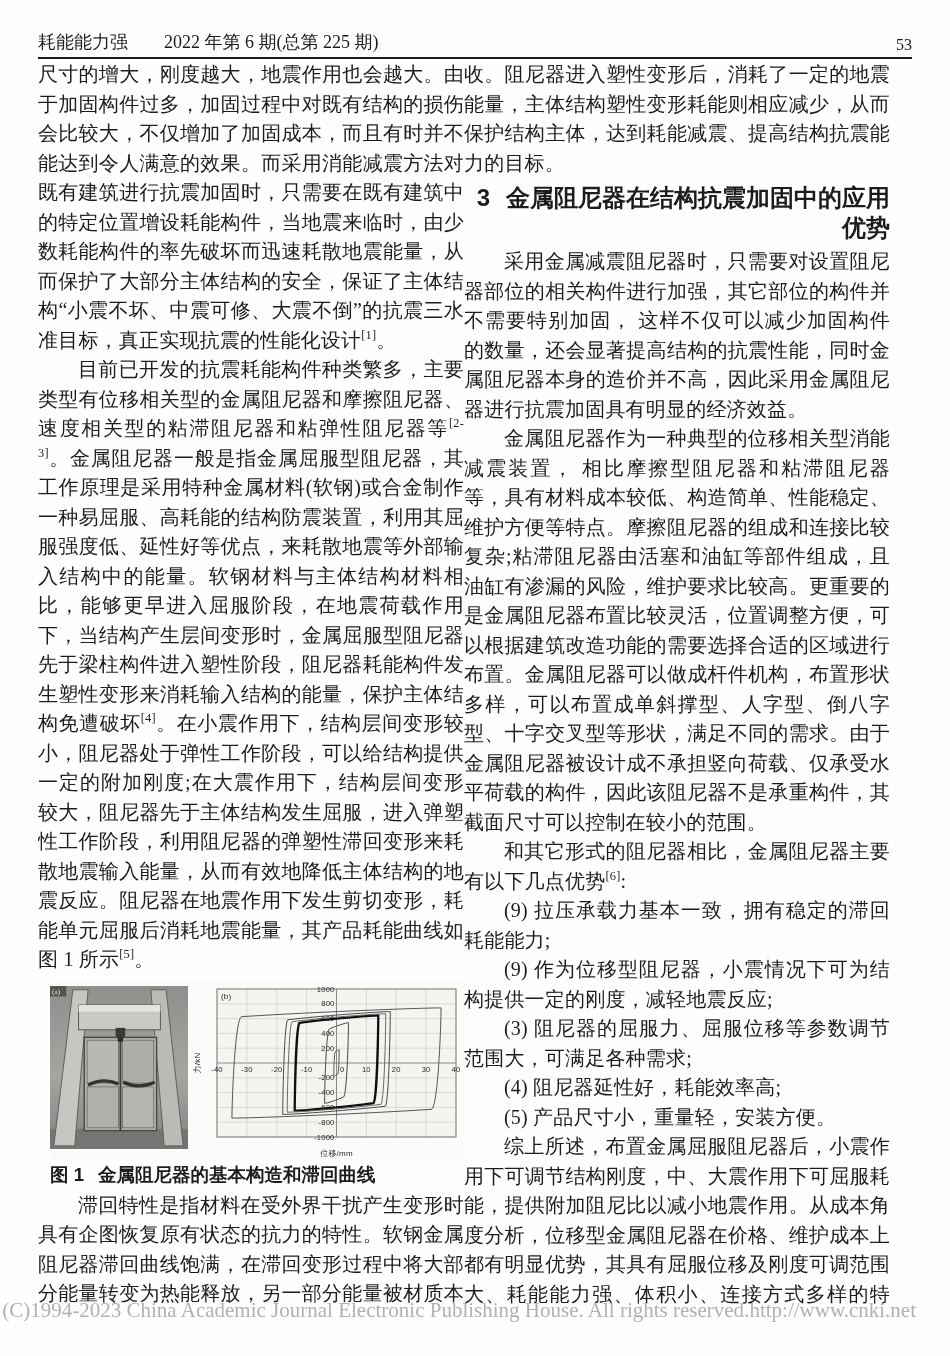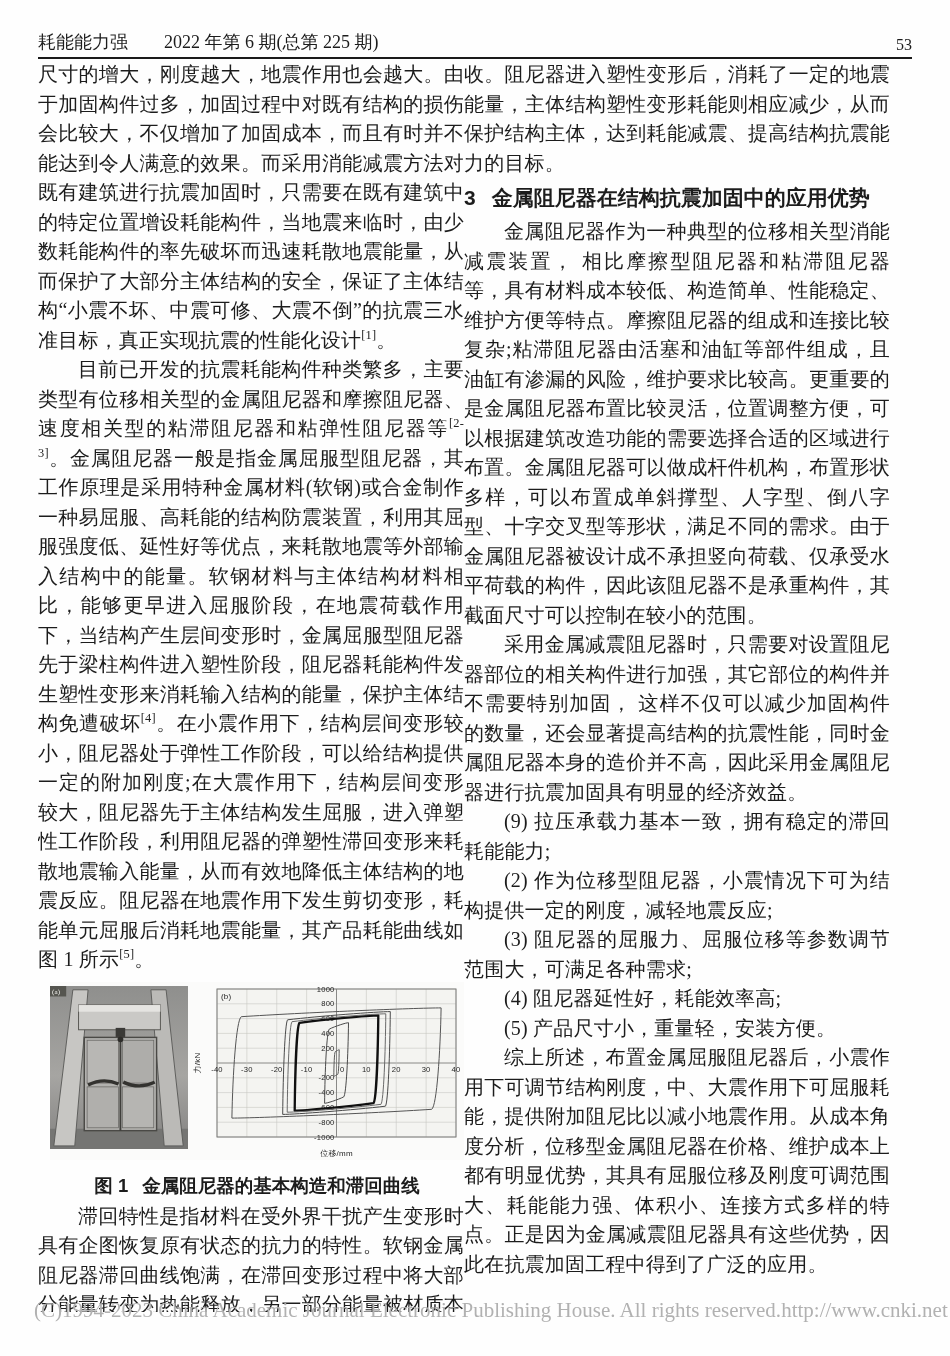--- a/index.html
+++ b/index.html
@@ -30,40 +30,40 @@
     width:426px;height:1252px;overflow:hidden;
     text-align:justify;
     font-size:20px;line-height:29.5px;
     letter-spacing:0.2px;
   }
   .col p{margin:0;}
   .indent{text-indent:2em;}
   sup{font-size:0.62em;line-height:0;}
   h2.sec{
     font-family:"Liberation Sans","DejaVu Sans",sans-serif;
-    font-size:21px;font-weight:bold;
+    font-size:24px;font-weight:bold;
     margin:5px 0 4px 0;line-height:30px;
-    text-align:left;letter-spacing:0;
+    text-align:right;letter-spacing:0;
   }
   h2.sec .sec-num{margin-right:16px;}
   .figure{margin:7px 0 4px 0;padding-left:12px;}
   .fig-row{display:flex;align-items:flex-start;gap:5px;background:#fbfbfa;}
   .fig-photo{width:138px;flex:none;margin-top:4px;}
   .fig-chart{width:272px;flex:none;}
   .fig-photo svg,.fig-chart svg{display:block;width:100%;height:auto;}
   .fig-caption{
-    margin-top:14px;text-align:center;
+    margin-top:3px;
     font-family:"Liberation Sans","DejaVu Sans",sans-serif;
     font-weight:bold;font-size:18.5px;line-height:24px;
     letter-spacing:0;text-indent:0;
   }
   .fig-caption .cap-label{margin-right:14px;}
   .page-footer{
     position:absolute;left:34px;right:34px;top:1298px;
-    display:flex;justify-content:space-between;
+    display:flex;justify-content:flex-end;
     color:#b1b1b1;font-size:21px;
     font-family:"Liberation Serif","DejaVu Serif",serif;
     white-space:nowrap;
   }
 </style>
 </head>
 <body>
 
 <div class="page">
 
@@ -172,24 +172,25 @@
       </div>
 
       <p class="indent">滞回特性是指材料在受外界干扰产生变形时具有企图恢复原有状态的抗力的特性。软钢金属阻尼器滞回曲线饱满，在滞回变形过程中将大部分能量转变为热能释放，另一部分能量被材质本身吸</p>
     </div>
 
     <div class="col">
       <p>收。阻尼器进入塑性变形后，消耗了一定的地震能量，主体结构塑性变形耗能则相应减少，从而保护结构主体，达到耗能减震、提高结构抗震能力的目标。</p>
       <h2 class="sec">
         <span class="sec-num">3</span><span>金属阻尼器在结构抗震加固中的应用优势</span>
       </h2>
+      <p class="indent">采用金属减震阻尼器时，只需要对设置阻尼器部位的相关构件进行加强，其它部位的构件并不需要特别加固， 这样不仅可以减少加固构件的数量，还会显著提高结构的抗震性能，同时金属阻尼器本身的造价并不高，因此采用金属阻尼器进行抗震加固具有明显的经济效益。</p>
       <p class="indent">金属阻尼器作为一种典型的位移相关型消能减震装置， 相比摩擦型阻尼器和粘滞阻尼器等，具有材料成本较低、构造简单、性能稳定、维护方便等特点。摩擦阻尼器的组成和连接比较复杂;粘滞阻尼器由活塞和油缸等部件组成，且油缸有渗漏的风险，维护要求比较高。更重要的是金属阻尼器布置比较灵活，位置调整方便，可以根据建筑改造功能的需要选择合适的区域进行布置。金属阻尼器可以做成杆件机构，布置形状多样，可以布置成单斜撑型、人字型、倒八字型、十字交叉型等形状，满足不同的需求。由于金属阻尼器被设计成不承担竖向荷载、仅承受水平荷载的构件，因此该阻尼器不是承重构件，其截面尺寸可以控制在较小的范围。</p>
-      <p class="indent">采用金属减震阻尼器时，只需要对设置阻尼器部位的相关构件进行加强，其它部位的构件并不需要特别加固， 这样不仅可以减少加固构件的数量，还会显著提高结构的抗震性能，同时金属阻尼器本身的造价并不高，因此采用金属阻尼器进行抗震加固具有明显的经济效益。</p>
+      <p class="indent">和其它形式的阻尼器相比，金属阻尼器主要有以下几点优势<sup>[6]</sup>:</p>
       <p class="indent">(9) 拉压承载力基本一致，拥有稳定的滞回耗能能力;</p>
-      <p class="indent">(2) 作为位移型阻尼器，小震情况下可为结构提供一定的刚度，减轻地震反应;</p>
+      <p class="indent">(9) 作为位移型阻尼器，小震情况下可为结构提供一定的刚度，减轻地震反应;</p>
       <p class="indent">(3) 阻尼器的屈服力、屈服位移等参数调节范围大，可满足各种需求;</p>
       <p class="indent">(4) 阻尼器延性好，耗能效率高;</p>
       <p class="indent">(5) 产品尺寸小，重量轻，安装方便。</p>
       <p class="indent">综上所述，布置金属屈服阻尼器后，小震作用下可调节结构刚度，中、大震作用下可屈服耗能，提供附加阻尼比以减小地震作用。从成本角度分析，位移型金属阻尼器在价格、维护成本上都有明显优势，其具有屈服位移及刚度可调范围大、耗能能力强、体积小、连接方式多样的特点。正是因为金属减震阻尼器具有这些优势，因此在抗震加固工程中得到了广泛的应用。</p>
     </div>
 
   </div>
 
   <div class="page-footer">
     <span>(C)1994-2023 China Academic Journal Electronic Publishing House. All rights reserved.</span>

